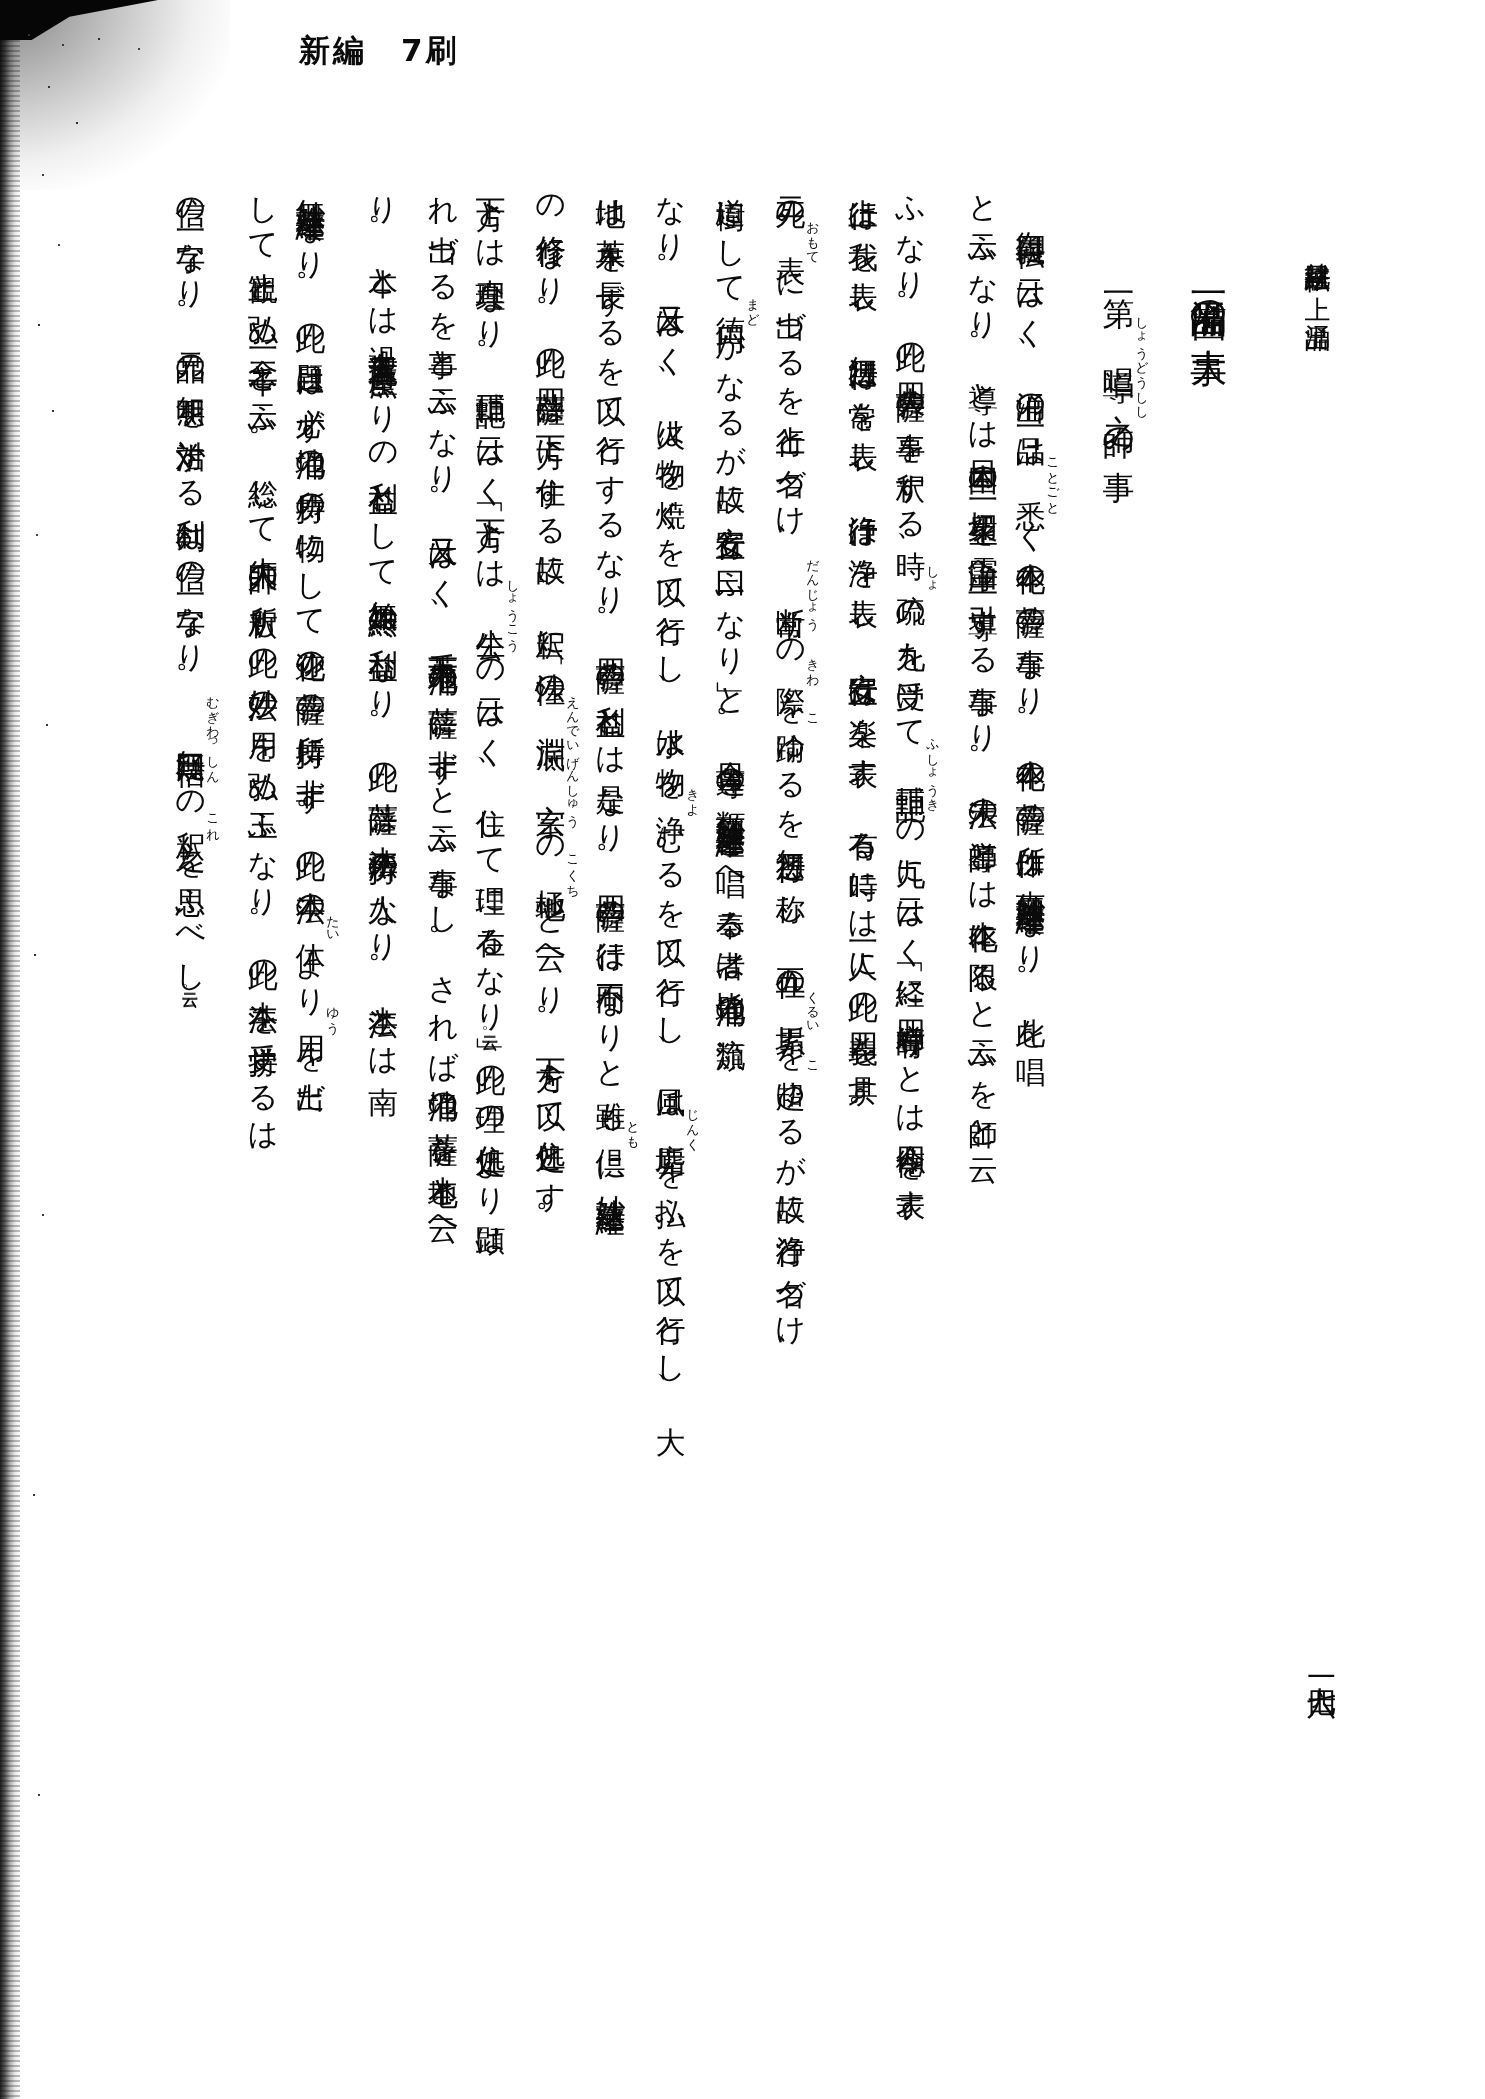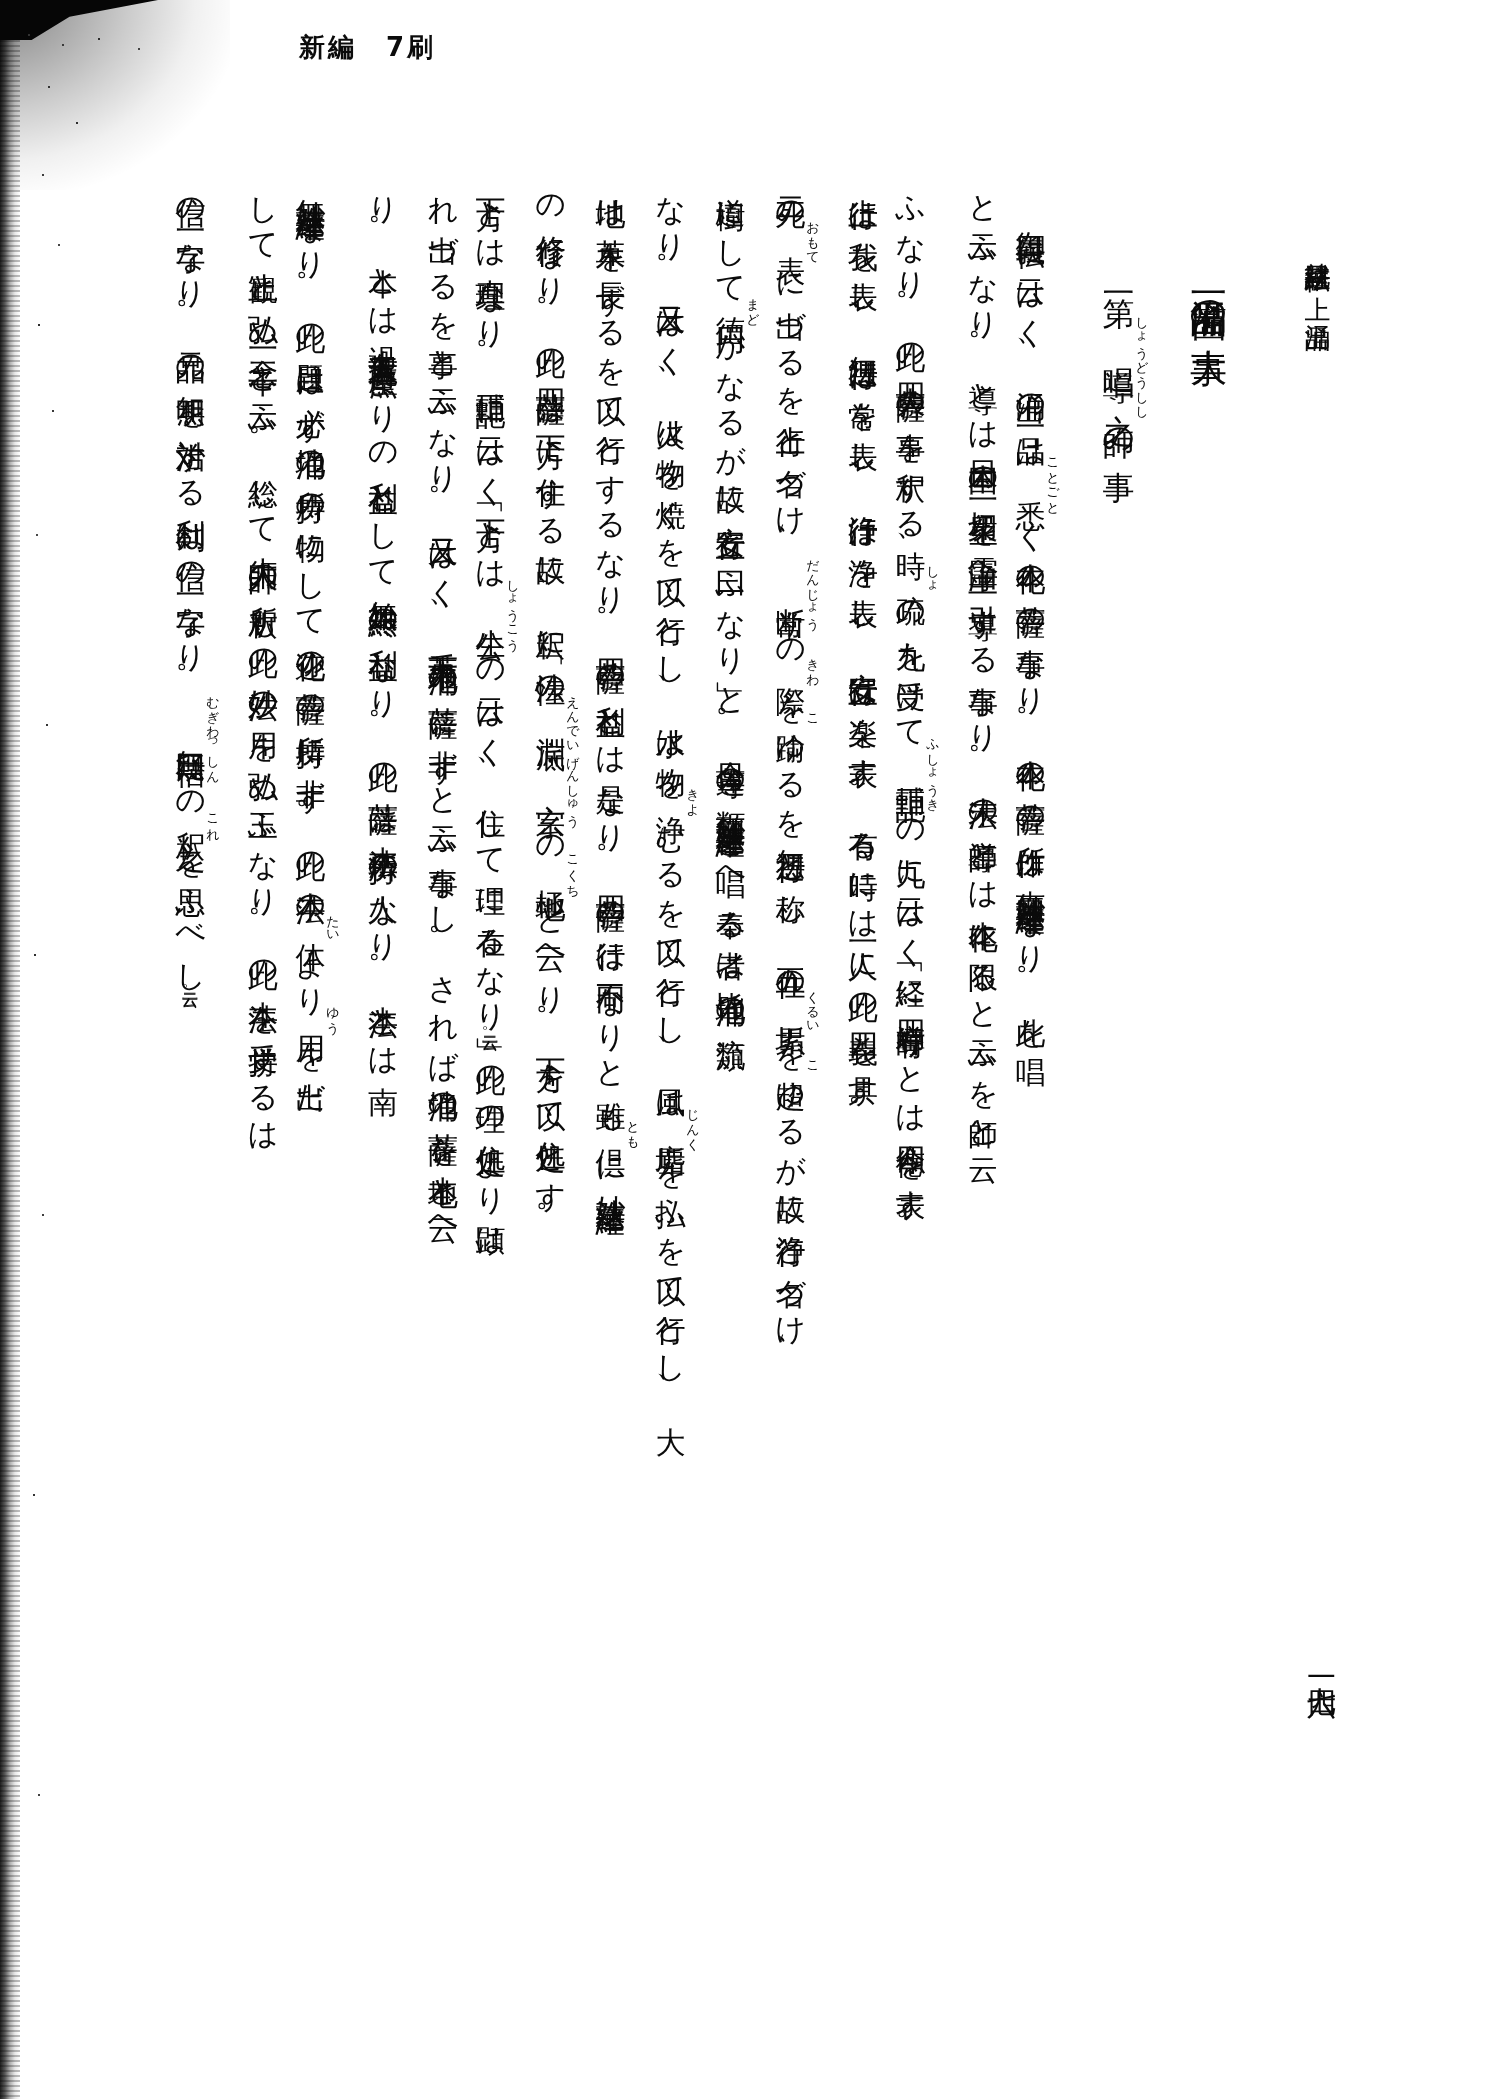--- a/index.html
+++ b/index.html
@@ -62,21 +62,21 @@
     position: absolute;
     writing-mode: vertical-rl;
     text-orientation: mixed;
     white-space: nowrap;
   }
 
   .header-note {
     position: absolute;
     left: 299px; top: 30px;
     font-family: "DejaVu Sans", "Liberation Sans", sans-serif;
-    font-size: 26px;
+    font-size: 31px;
     font-weight: 600;
     letter-spacing: 3px;
   }
 
   .running-head {
     left: 1301px; top: 242px;
     font-size: 26px;
     letter-spacing: 1px;
   }
 

